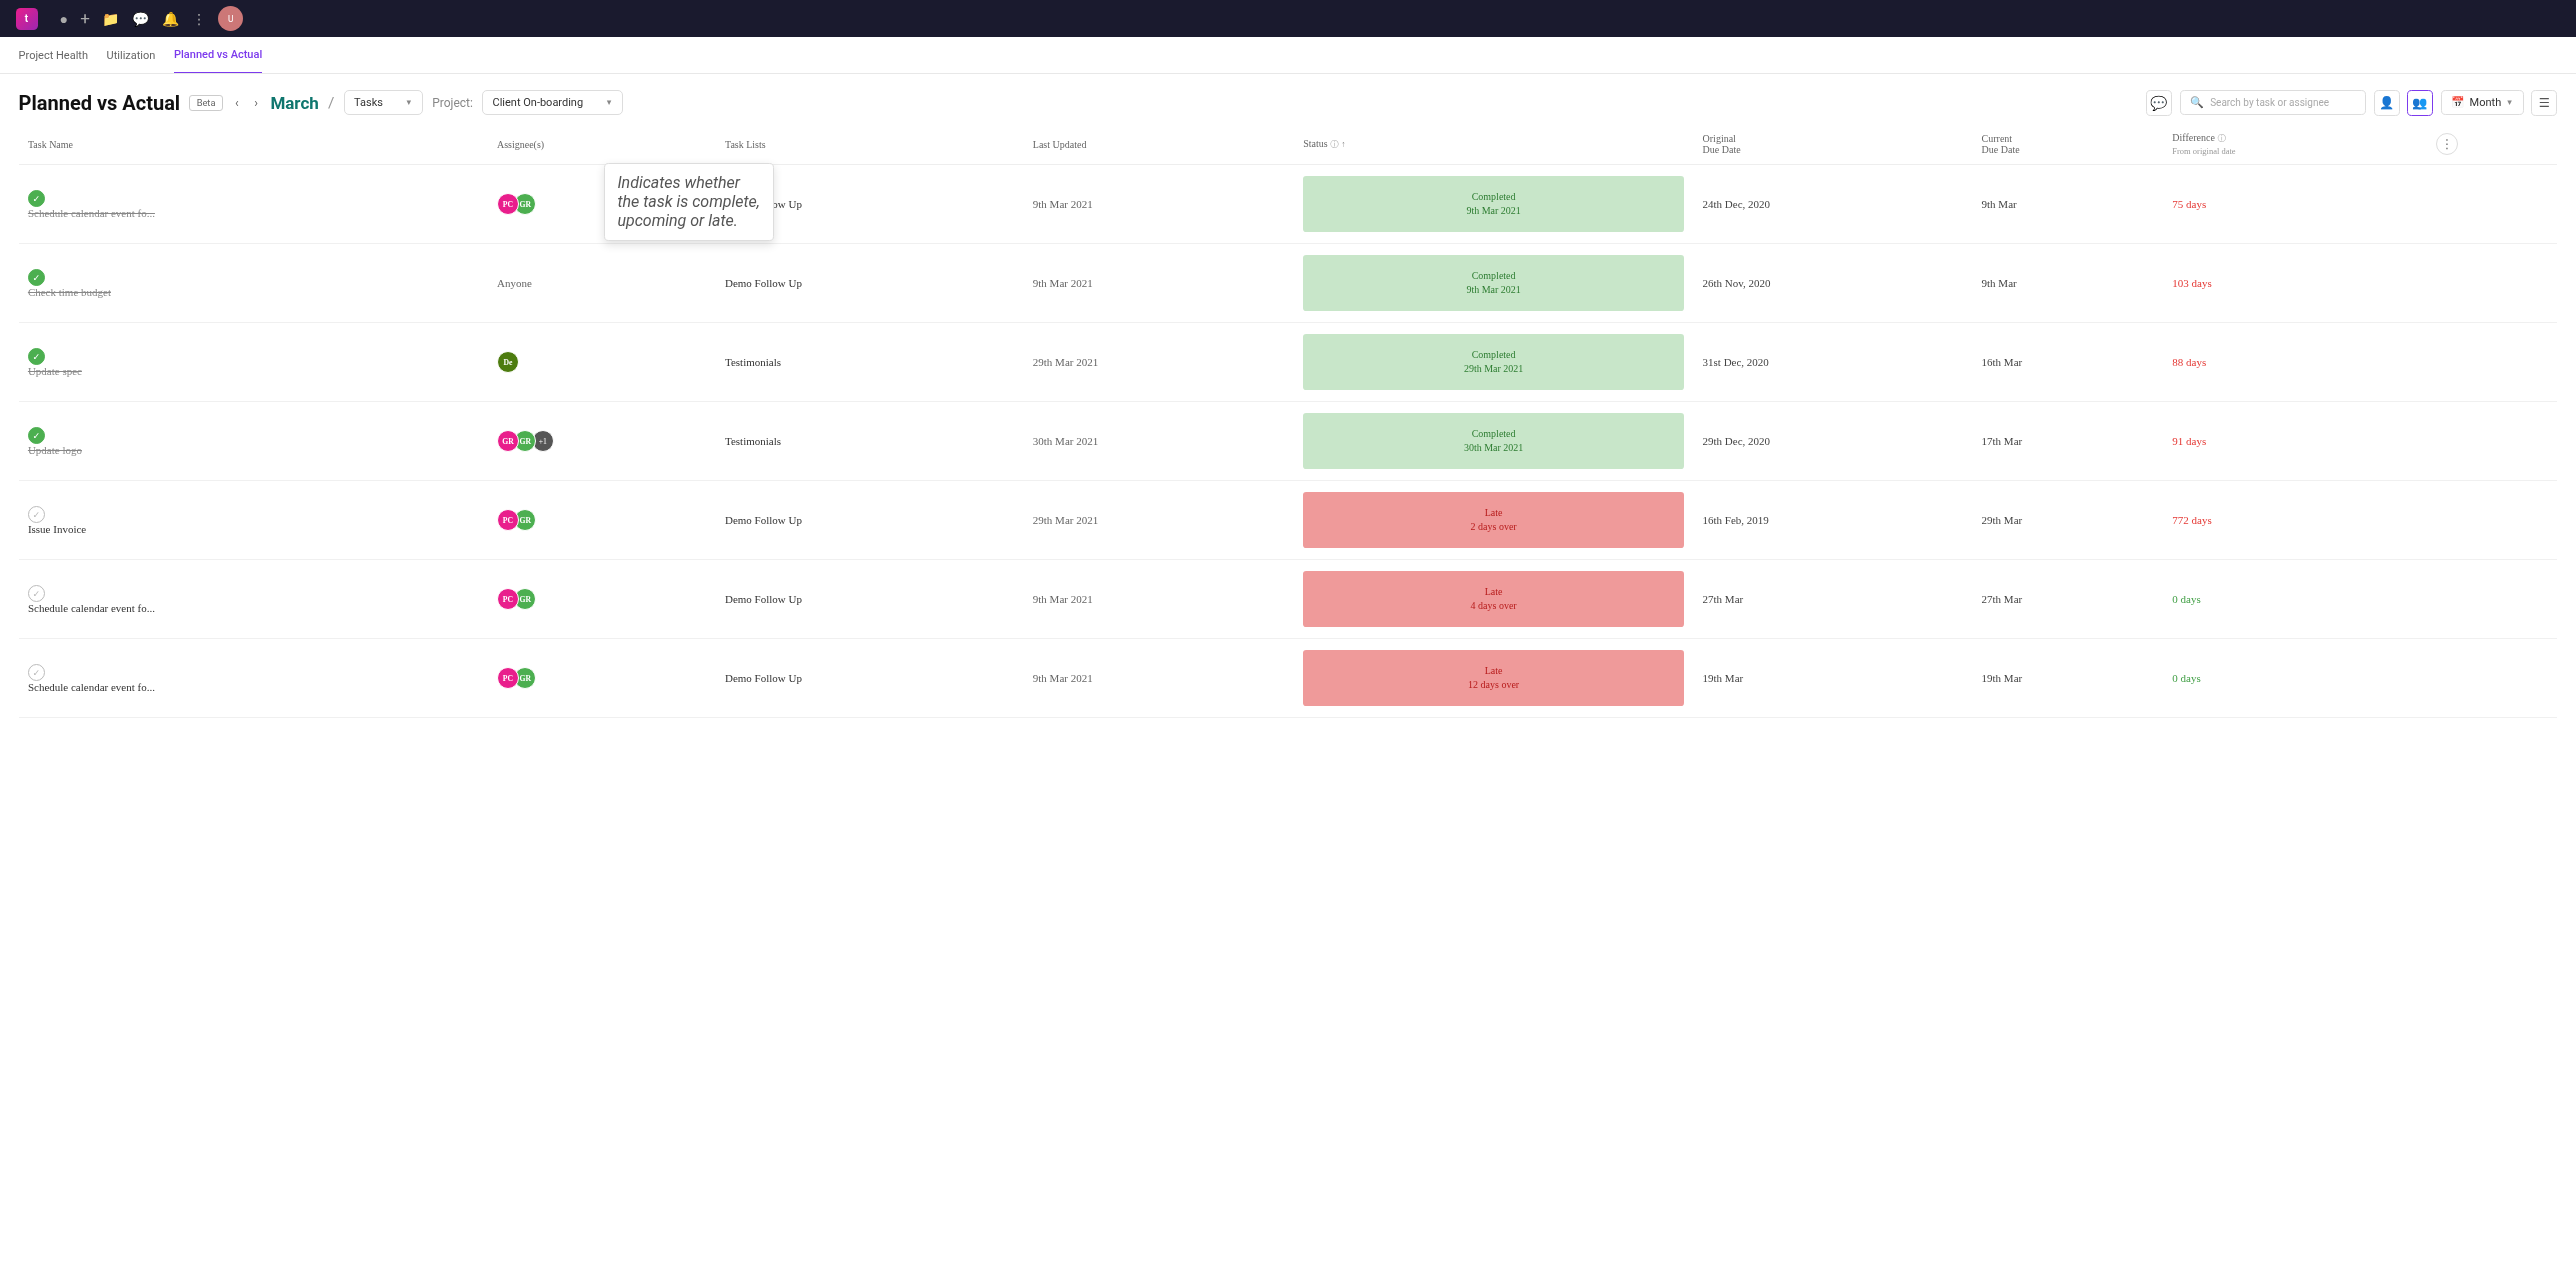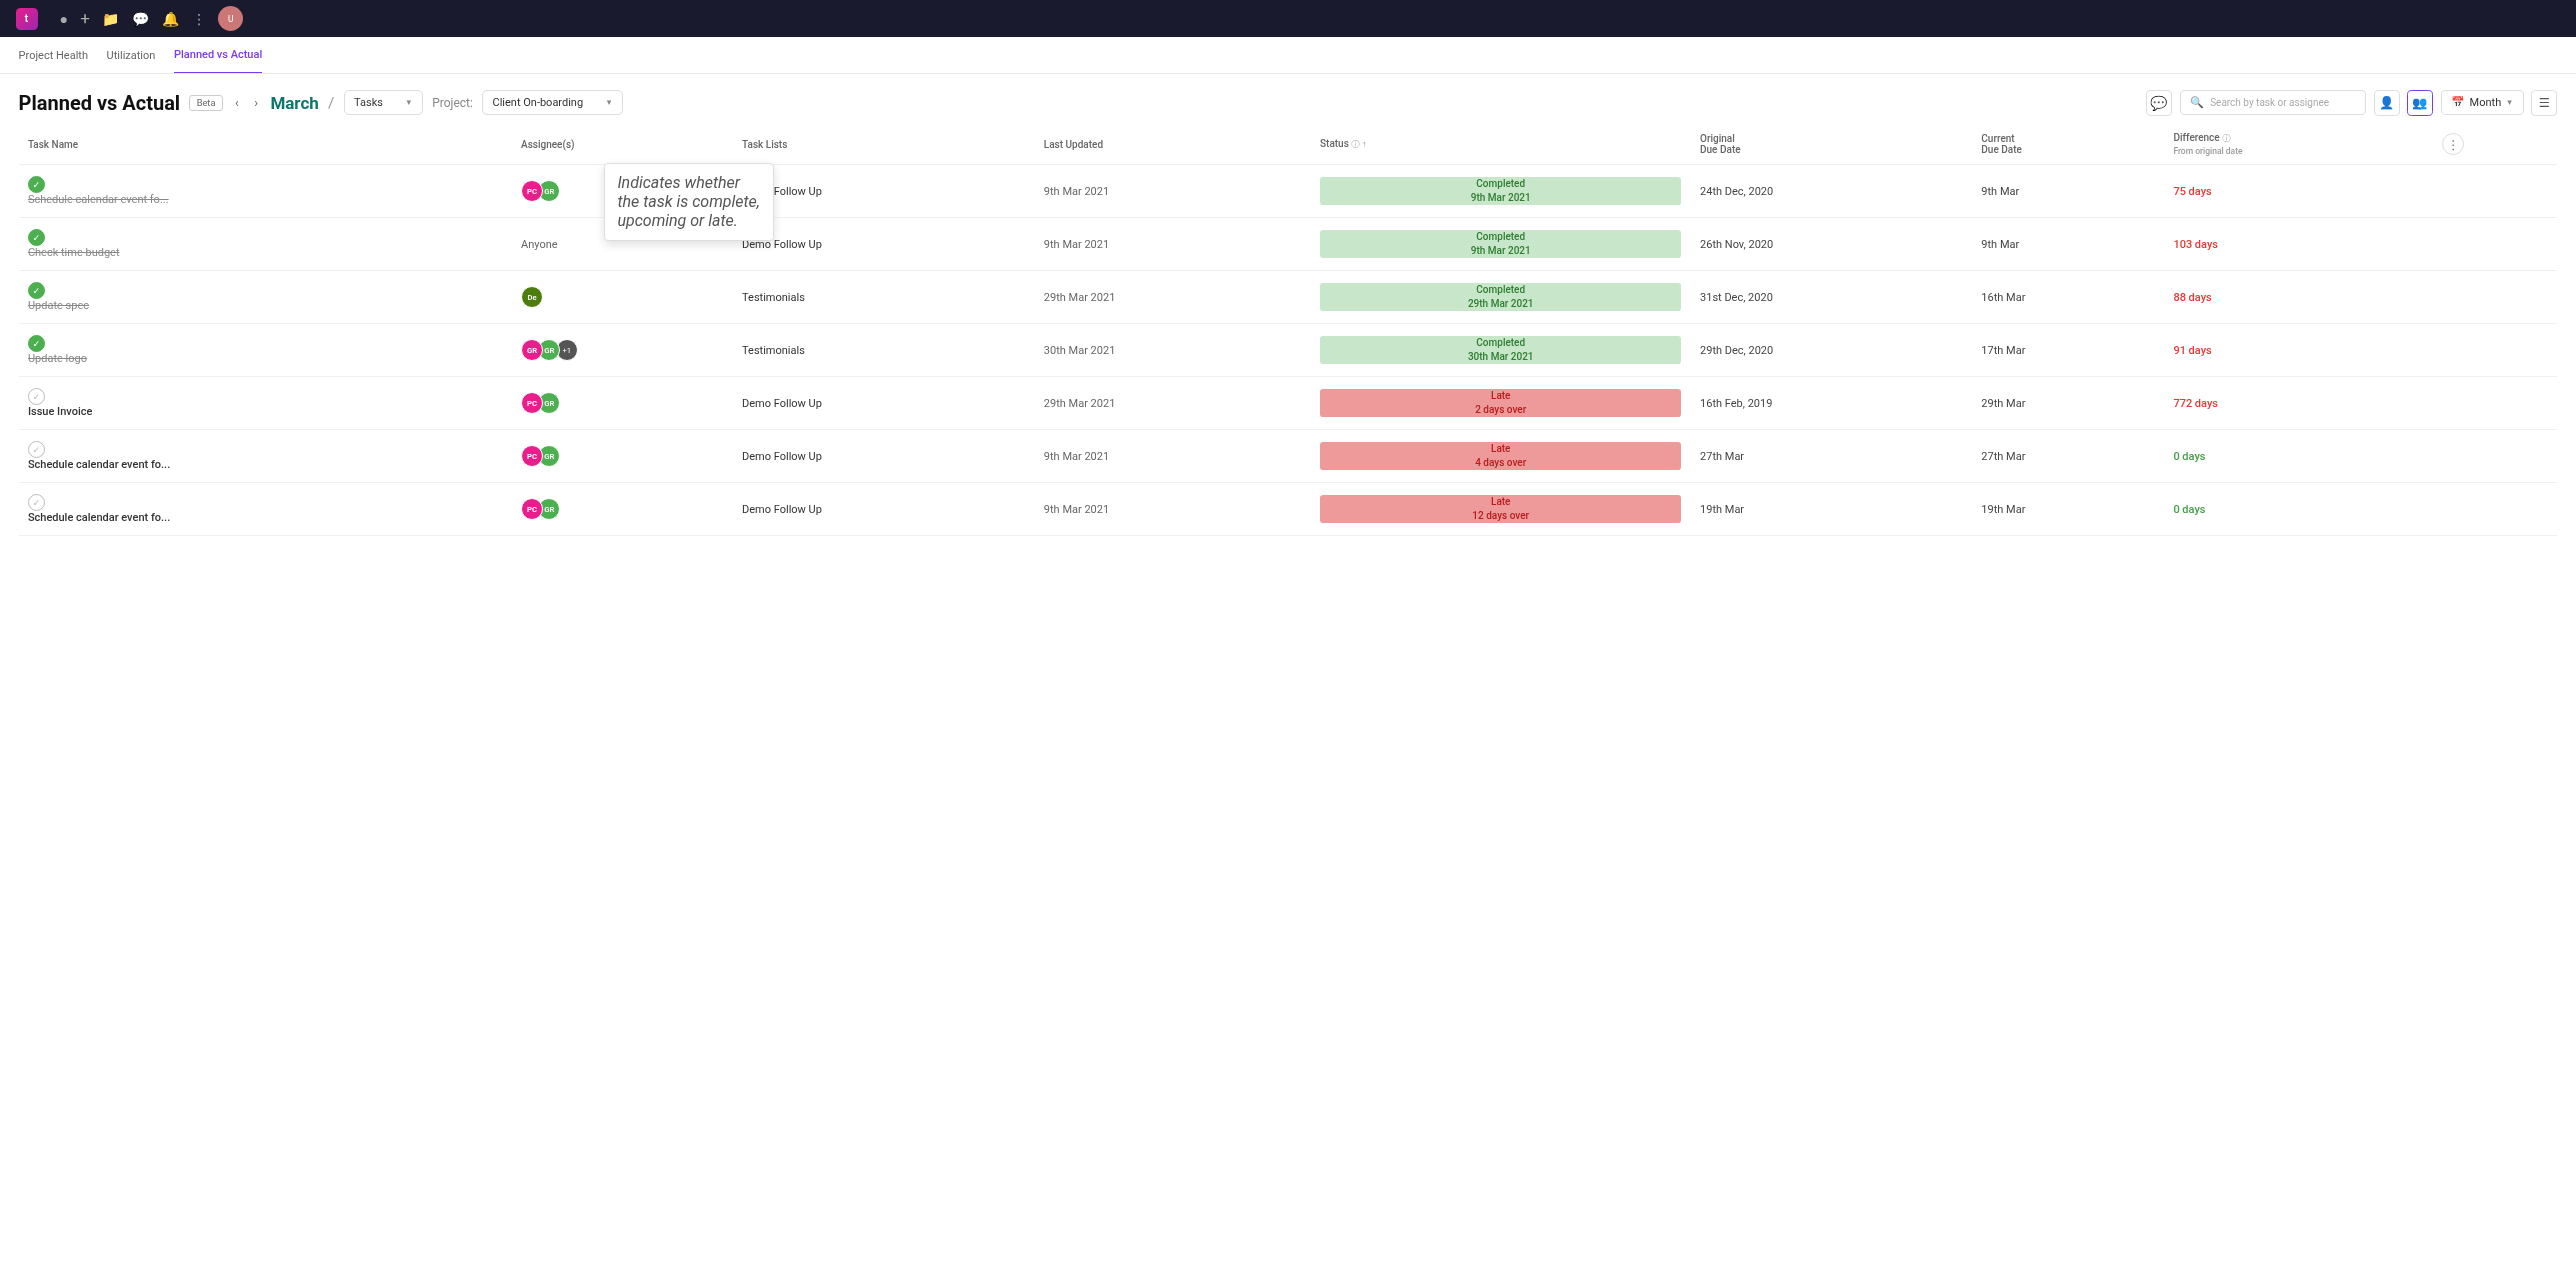--- a/index.html
+++ b/index.html
@@ -104,21 +104,21 @@
       cursor: pointer; color: #555; font-size: 11.6px;
     }
     .icon-btn-round.active { border: 1.5px solid #7c3aed; color: #7c3aed; }
     .month-btn {
       display: flex; align-items: center; gap: 4.6px;
       border: 0.8px solid #ddd; border-radius: 4.6px; padding: 4.6px 9.3px;
       cursor: pointer; font-size: 11px; color: #333;
     }
 
     
-    .table-container { padding: 0 18.6px; overflow-x: auto; }
+    .table-container { padding: 0 18.6px; overflow-x: auto; font-family: Liberation Serif, serif; }
     table { width: 100%; border-collapse: collapse; }
     thead th {
       text-align: left; padding: 7.7px 9.3px;
       color: #666; font-size: 10px; font-weight: 500;
       border-bottom: 0.8px solid #eee;
       white-space: nowrap;
     }
     thead th.sortable { cursor: pointer; }
     tbody tr { border-bottom: 0.8px solid #f0f0f0; }
     tbody td { padding: 11px 9.3px; vertical-align: middle; font-size: 11px; }
@@ -143,21 +143,21 @@
     .extra-count {
       width: 22px; height: 22px; border-radius: 50%; background: #555;
       color: #fff; font-size: 7.7px; display: flex; align-items: center;
       justify-content: center; margin-right: -4.6px; border: 1.5px solid #fff;
     }
 
     .status-cell {
       min-width: 108px;
     }
     .status-badge {
-      padding: 0 11px; border-radius: 3.1px; text-align: center;
+      padding: 14px 11px; border-radius: 3.1px; text-align: center;
       font-size: 10px; font-weight: 500; line-height: 1.4;
     }
     .status-badge.completed { background: #c8e6c9; color: #2e7d32; }
     .status-badge.late { background: #ef9a9a; color: #b71c1c; }
 
     .diff-red { color: #e53935; font-weight: 500; }
     .diff-green { color: #43a047; font-weight: 500; }
 
     
     .tooltip-box {

